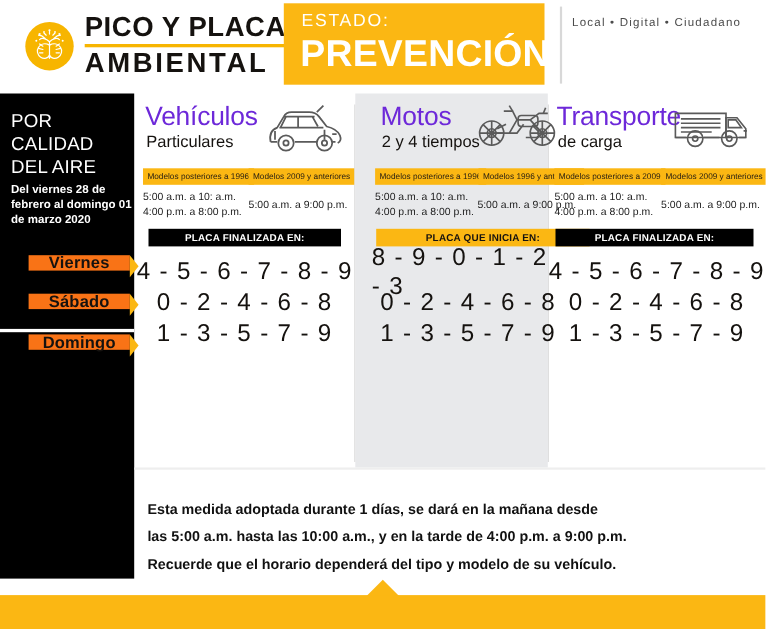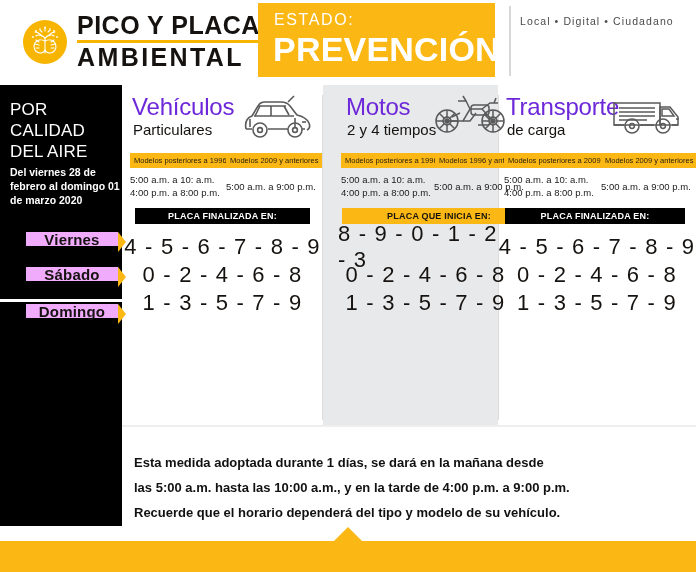--- a/index.html
+++ b/index.html
@@ -131,21 +131,21 @@
   
   .numbers { position: absolute; left: 0; width: 100%; top: 148px; }
   .num-row {
     height: 28px; display: flex; align-items: center; justify-content: center;
     font-size: 22px; color: #15120f; letter-spacing: 1.2px; font-weight: normal;
   }
   .num-row.first { font-size: 22px; }
 
   
   .day-tab {
-    position: absolute; height: 14px; background: #f0abfc;
+    position: absolute; height: 14px; background: #f97316;
     display: flex; align-items: center; justify-content: center;
     color: #15120f; font-size: 15px; font-weight: bold; letter-spacing: 0.2px;
   }
   .day-tab::after {
     content: ""; position: absolute; right: -8px; top: 0;
     border-top: 10.5px solid transparent; border-bottom: 10.5px solid transparent;
     border-left: 8px solid #FBB713;
   }
 
   

